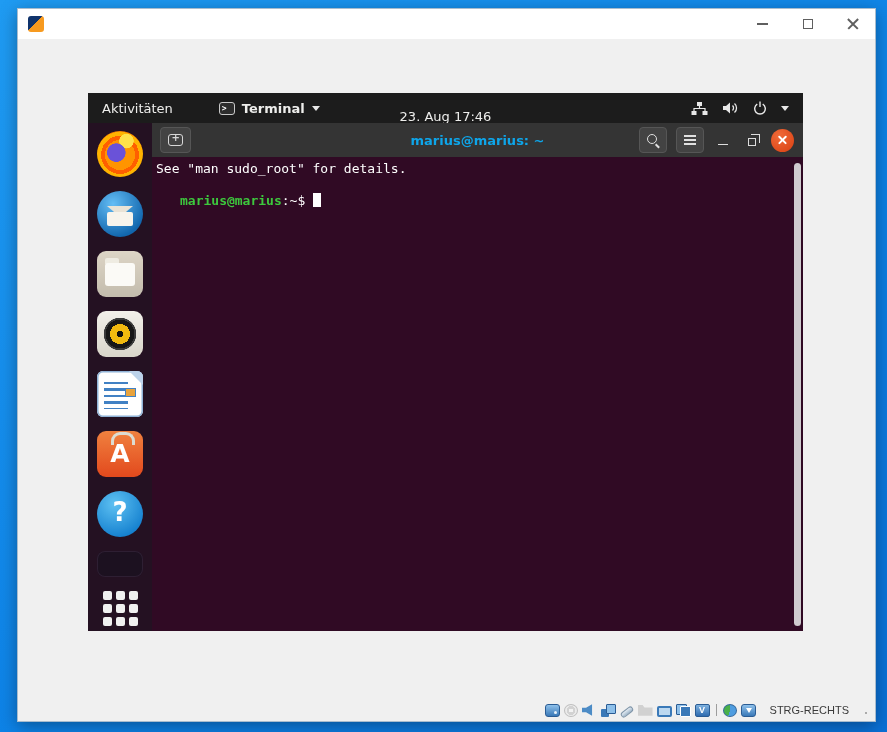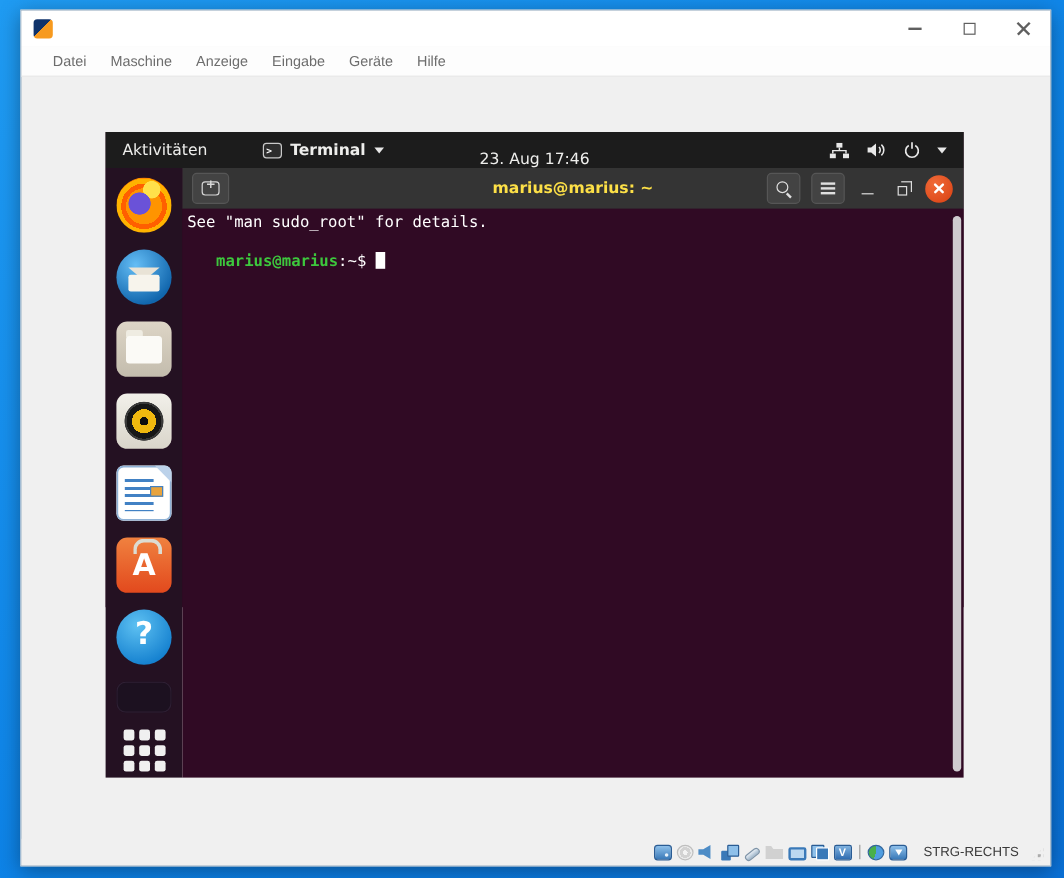--- a/index.html
+++ b/index.html
@@ -21,21 +21,21 @@
   .g-min { width:11px; height:1.5px; background:#5f5f5f; display:block; }
   .g-max { width:10px; height:10px; border:1.4px solid #5f5f5f; display:block; }
   .g-close { position:relative; width:12px; height:12px; display:block; }
   .g-close::before,.g-close::after { content:""; position:absolute; left:-1px; top:5px; width:14px; height:1.5px; background:#5f5f5f; }
   .g-close::before { transform:rotate(45deg);} .g-close::after { transform:rotate(-45deg);}
 
   .menubar { height:25px; background:#fdfdfd; display:flex; align-items:center; padding-left:16px; border-bottom:1px solid #e6e6e6; }
   .menu-item { font:12px "Liberation Sans",sans-serif; color:#6d6d6d; padding:0 10px; }
 
   
-  .vm-screen { position:absolute; left:70px; top:101px; width:715px; height:396px; background:#300a24; }
+  .vm-screen { position:absolute; left:70px; top:84px; width:715px; height:396px; background:#300a24; }
 
   .topbar { position:relative; height:30px; background:#1c1c1c; color:#eeeeec; font-size:13px; display:flex; align-items:center; }
   .activities { padding:0 14px; }
   .appmenu { display:flex; align-items:center; gap:7px; margin-left:32px; }
   .term-mini-icon { width:16px; height:13px; background:#2d2d2d; border:1px solid #c9c9c9; border-radius:3px;
     color:#fff; font:bold 8px "DejaVu Sans Mono",monospace; line-height:11px; padding-left:2px; }
   .appmenu-label { font-weight:bold; }
   .caret-down { width:0; height:0; border-left:4.5px solid transparent; border-right:4.5px solid transparent; border-top:5px solid #e8e8e8; }
   .clock { position:absolute; left:50%; transform:translateX(-50%);margin-top:16px; }
   .tray { margin-left:auto; display:flex; align-items:center; gap:14px; padding-right:14px; }
@@ -87,21 +87,21 @@
     box-shadow:13px 0 0 #f0f0f0, 26px 0 0 #f0f0f0, 0 13px 0 #f0f0f0, 13px 13px 0 #f0f0f0, 26px 13px 0 #f0f0f0,
                0 26px 0 #f0f0f0, 13px 26px 0 #f0f0f0, 26px 26px 0 #f0f0f0; }
 
   
   .terminal { flex:1; display:flex; flex-direction:column; position:relative; min-width:0; }
   .term-header { height:34px; background:#343434; display:flex; align-items:center; position:relative; flex:none; }
   .hbtn { height:26px; background:#434343; border:1px solid #565656; border-radius:4px; display:flex; align-items:center; justify-content:center; }
   .newtab-btn { width:31px; margin-left:8px; }
   .icon-newtab { width:15px; height:12px; border:1.4px solid #d8d8d8; border-radius:3px; position:relative; }
   .icon-newtab::after { content:"+"; position:absolute; left:2.5px; top:-3px; color:#d8d8d8; font:bold 10px "DejaVu Sans",sans-serif; }
-  .term-title { position:absolute; left:50%; transform:translateX(-50%); color:#fde047; font-weight:bold; font-size:13px; }
+  .term-title { position:absolute; left:50%; transform:translateX(-50%); color:#0ea5e9; font-weight:bold; font-size:13px; }
   .term-ctrls { position:absolute; right:9px; display:flex; align-items:center; gap:9px; }
   .search-btn,.menu-btn { width:28px; }
   .icon-search { width:13px; height:13px; position:relative; }
   .icon-search::before { content:""; position:absolute; left:0; top:0; width:8px; height:8px; border:1.6px solid #e0e0e0; border-radius:50%; }
   .icon-search::after { content:""; position:absolute; right:0px; bottom:0px; width:5px; height:1.7px; background:#e0e0e0; transform:rotate(45deg); }
   .icon-hamburger { width:12px; height:2px; background:#e0e0e0; box-shadow:0 -4px 0 #e0e0e0, 0 4px 0 #e0e0e0; }
   .tbtn { width:20px; height:26px; background:transparent; border:none; display:flex; align-items:center; justify-content:center; }
   .icon-tmin { width:10px; height:1.8px; background:#dddddd; margin-top:9px; }
   .icon-trestore { width:8px; height:8px; border:1.3px solid #dddddd; position:relative; margin-top:3px; }
   .icon-trestore::before { content:""; position:absolute; left:1.5px; top:-4.5px; width:8px; height:8px;
@@ -162,28 +162,20 @@
           </button>
         <button class="wbtn">
             <span class="g-max"></span>
           </button>
         <button class="wbtn">
             <span class="g-close"></span>
           </button>
       </div>
     </div>
 
-    <div class="menubar">
-      <span class="menu-item">Datei</span>
-      <span class="menu-item">Maschine</span>
-      <span class="menu-item">Anzeige</span>
-      <span class="menu-item">Eingabe</span>
-      <span class="menu-item">Geräte</span>
-      <span class="menu-item">Hilfe</span>
-    </div>
 
     <div class="vm-screen">
 
       <div class="topbar">
         <span class="activities">Aktivitäten</span>
         <div class="appmenu">
           <span class="term-mini-icon">&gt;</span>
           <span class="appmenu-label">Terminal</span>
           <span class="caret-down"></span>
         </div>

